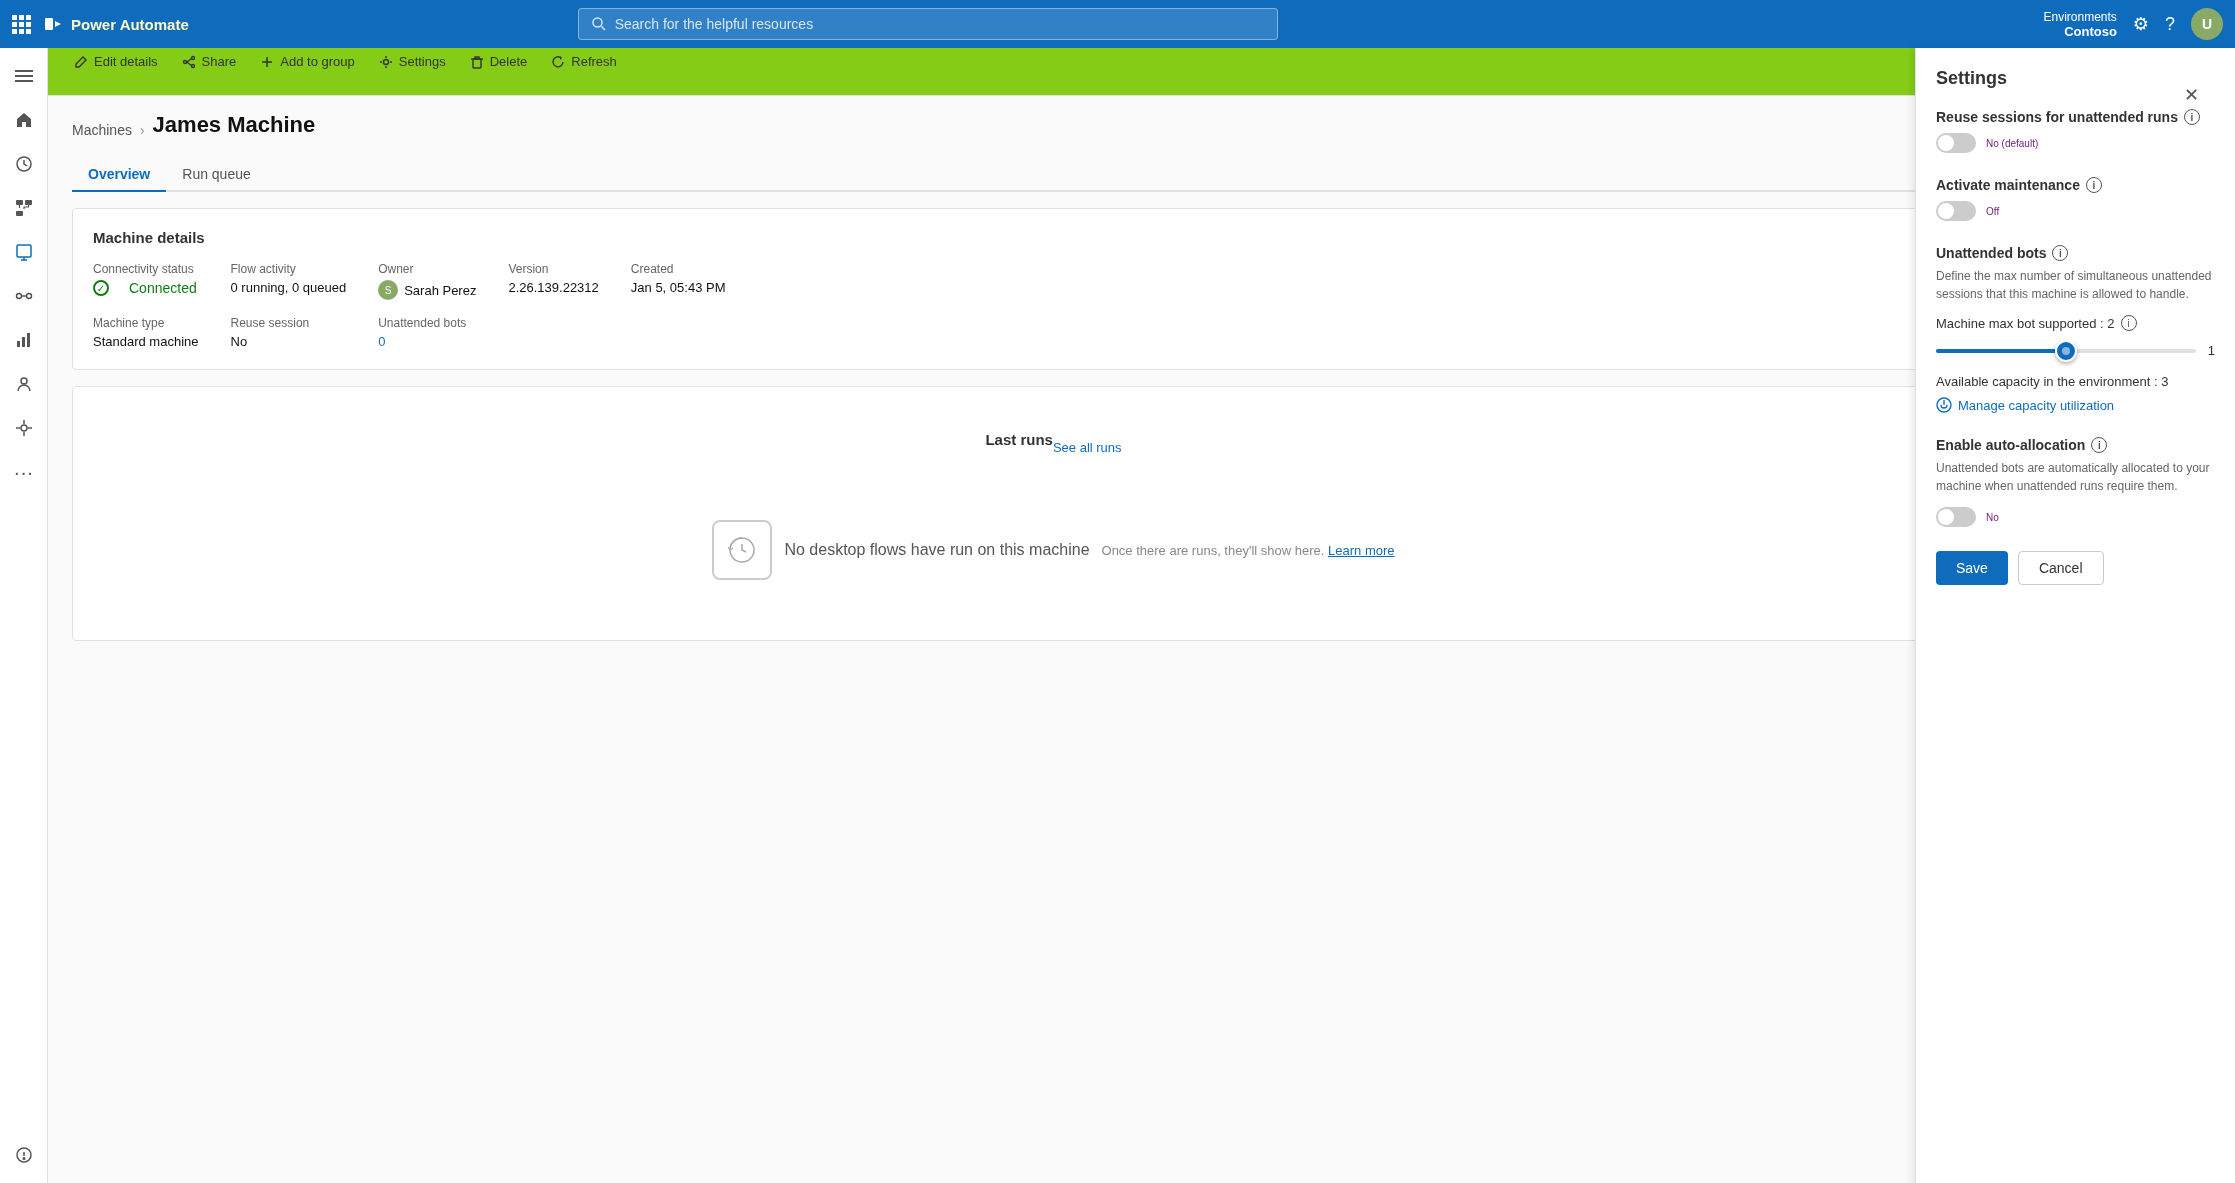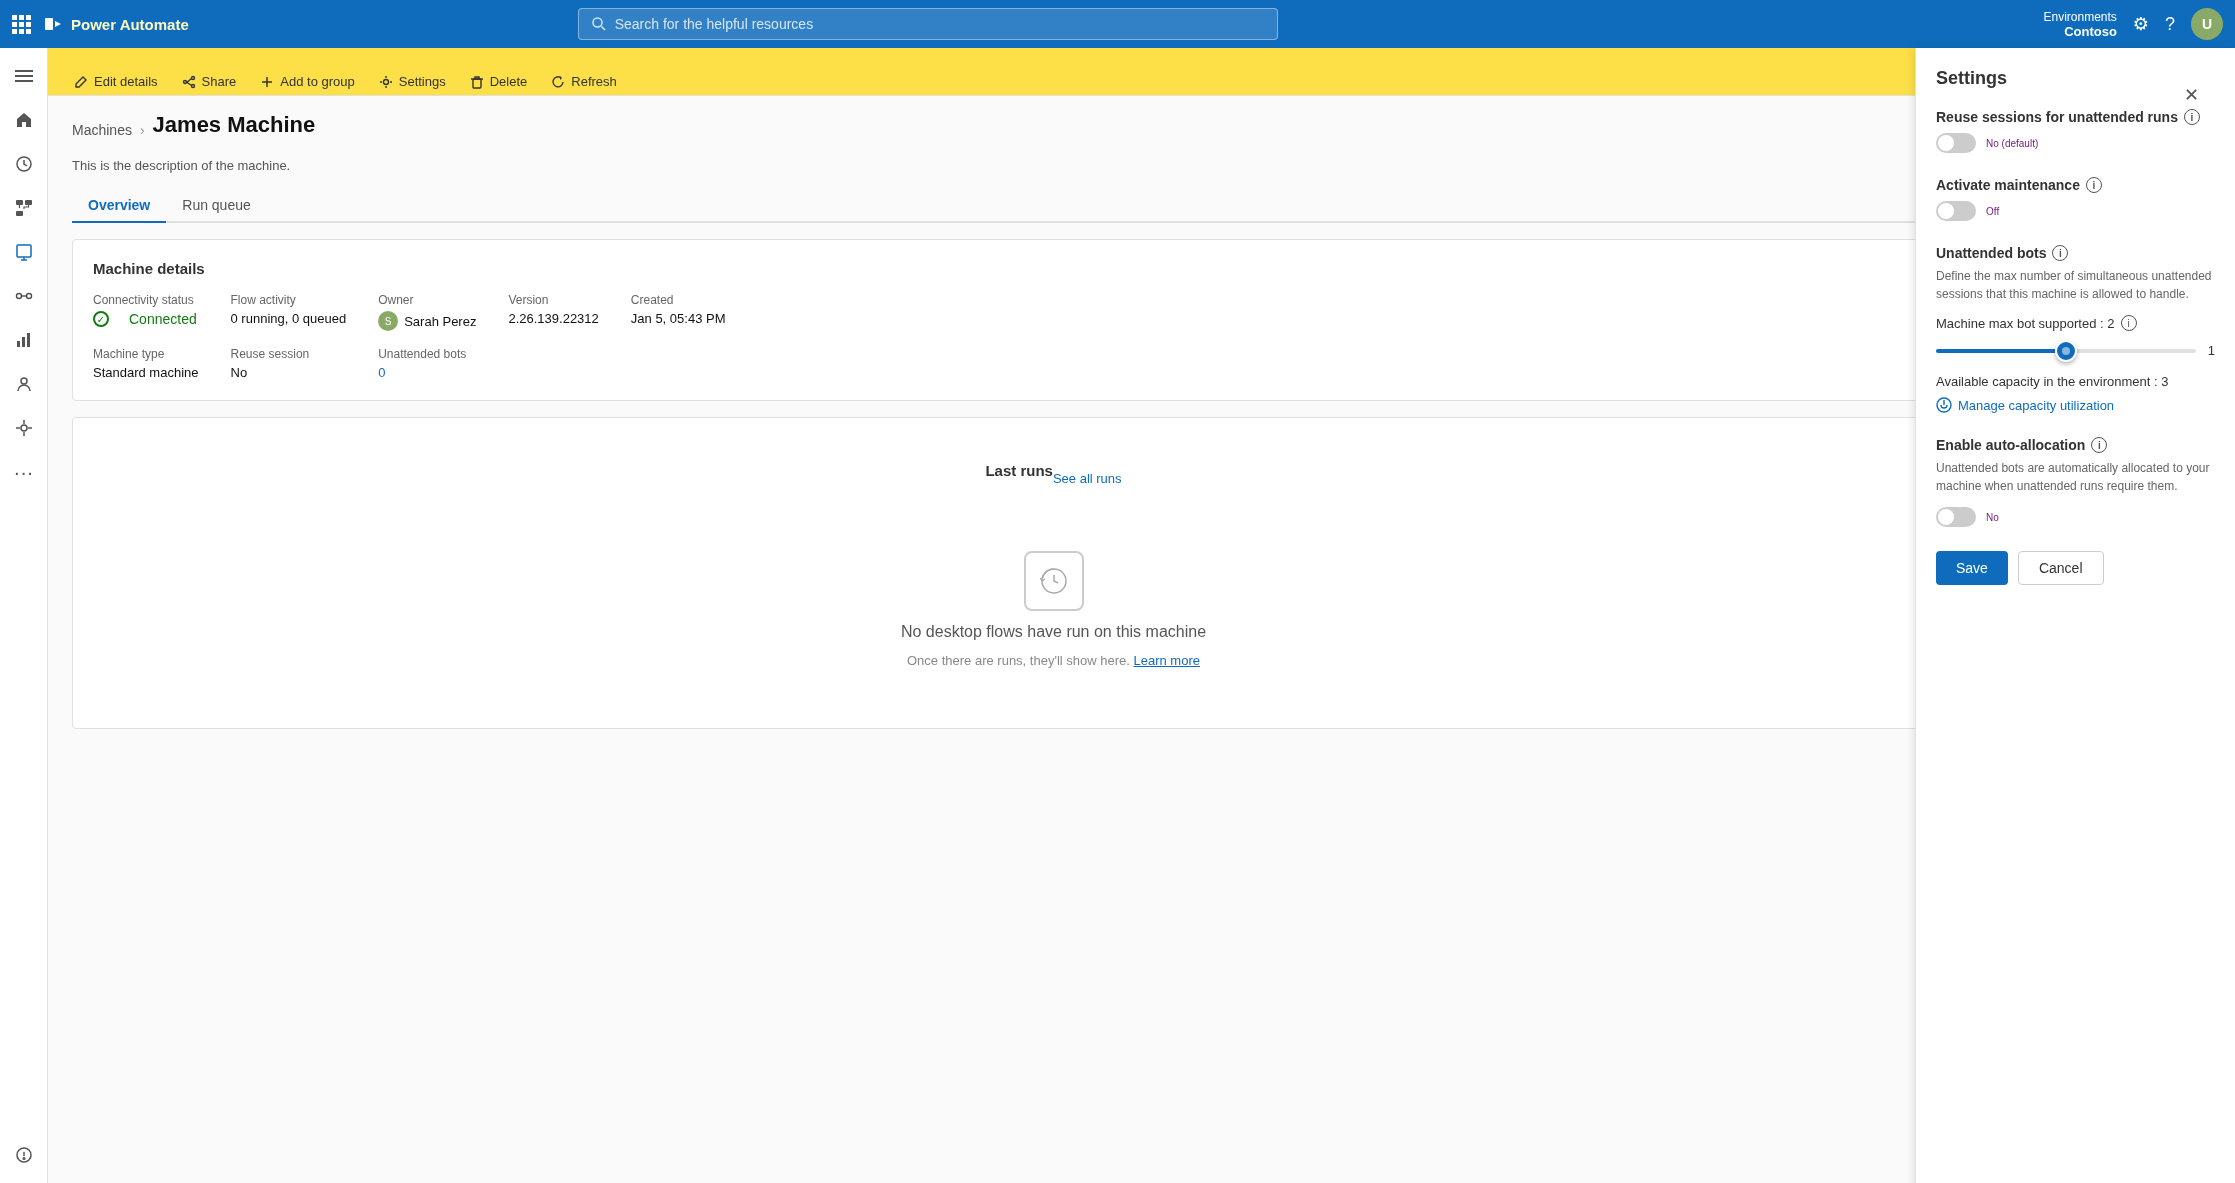--- a/index.html
+++ b/index.html
@@ -40,21 +40,21 @@
     
     .sidebar { width: 48px; background: white; border-right: 1px solid #e0e0e0; display: flex; flex-direction: column; align-items: center; padding: 8px 0; gap: 4px; }
     .sidebar-item { width: 40px; height: 40px; display: flex; align-items: center; justify-content: center; border-radius: 4px; cursor: pointer; color: #555; font-size: 18px; }
     .sidebar-item.active { color: #0f6cbd; }
     .sidebar-bottom { margin-top: auto; }
 
     
     .content-area { flex: 1; display: flex; flex-direction: column; overflow: hidden; }
 
     
-    .toolbar { background: #fde047; border-bottom: 1px solid #e0e0e0; height: 48px; display: flex; align-items: flex-end; padding: 0 16px; gap: 4px; }
+    .toolbar { background: #84cc16; border-bottom: 1px solid #e0e0e0; height: 48px; display: flex; align-items: flex-start; padding: 0 16px; gap: 4px; }
     .toolbar-btn { display: flex; align-items: center; gap: 6px; padding: 6px 10px; border: none; background: transparent; cursor: pointer; color: #333; font-size: 13px; border-radius: 4px; }
     .auto-refresh { margin-left: auto; font-size: 13px; color: #555; }
 
     
     .page-content { flex: 1; overflow-y: auto; padding: 16px 24px; background: #fafafa; }
     .breadcrumb { display: flex; align-items: flex-end; gap: 8px; color: #555; font-size: 14px; margin-bottom: 20px; }
     .breadcrumb .sep { color: #999; }
     .breadcrumb .current { font-size: 22px; font-weight: 600; color: #111; }
     .page-desc { color: #555; font-size: 13px; margin-bottom: 16px; }
 
@@ -75,21 +75,21 @@
     .detail-label { font-size: 12px; color: #666; margin-bottom: 4px; }
     .detail-value { font-size: 13px; color: #111; }
     .status-connected { color: #107c10; display: flex; align-items: center; gap: 20px; }
     .status-dot { width: 16px; height: 16px; border-radius: 50%; border: 2px solid #107c10; display: flex; align-items: center; justify-content: center; }
     .status-dot::after { content: '✓'; font-size: 10px; color: #107c10; }
     .unattended-link { color: #0f6cbd; text-decoration: none; }
 
     .last-runs-header { display: flex; align-items: center; justify-content: center; margin-bottom: 16px; margin-top: 24px; }
     .see-all { color: #0f6cbd; cursor: pointer; text-decoration: none; font-size: 13px; }
 
-    .empty-state { display: flex; flex-direction: column; align-items: center; justify-content: center; padding: 40px; gap: 12px; }
+    .empty-state { display: flex; flex-direction: row; align-items: center; justify-content: center; padding: 40px; gap: 12px; }
     .empty-icon { width: 60px; height: 60px; border: 2px solid #ccc; border-radius: 8px; display: flex; align-items: center; justify-content: center; color: #aaa; font-size: 28px; }
     .empty-title { font-size: 16px; color: #555; font-weight: 500; }
     .empty-sub { font-size: 13px; color: #888; }
     .learn-more { color: #0f6cbd; text-decoration: underline; cursor: pointer; }
     .connections-header { font-size: 14px; color: #555; margin-bottom: 12px; }
 
     
     .settings-panel {
       width: 320px; min-width: 320px;
       background: white;
@@ -297,21 +297,20 @@
       </button>
       <span class="auto-refresh">Auto refr...</span>
     </div>
 
     <div class="page-content">
       <div class="breadcrumb">
         <span>Machines</span>
         <span class="sep">›</span>
         <span class="current">James Machine</span>
       </div>
-      <p class="page-desc">This is the description of the machine.</p>
 
       <div class="tabs">
         <div class="tab active">Overview</div>
         <div class="tab">Run queue</div>
       </div>
 
       <div class="main-grid">
         <div class="main-panel">
 
           <div class="card">

